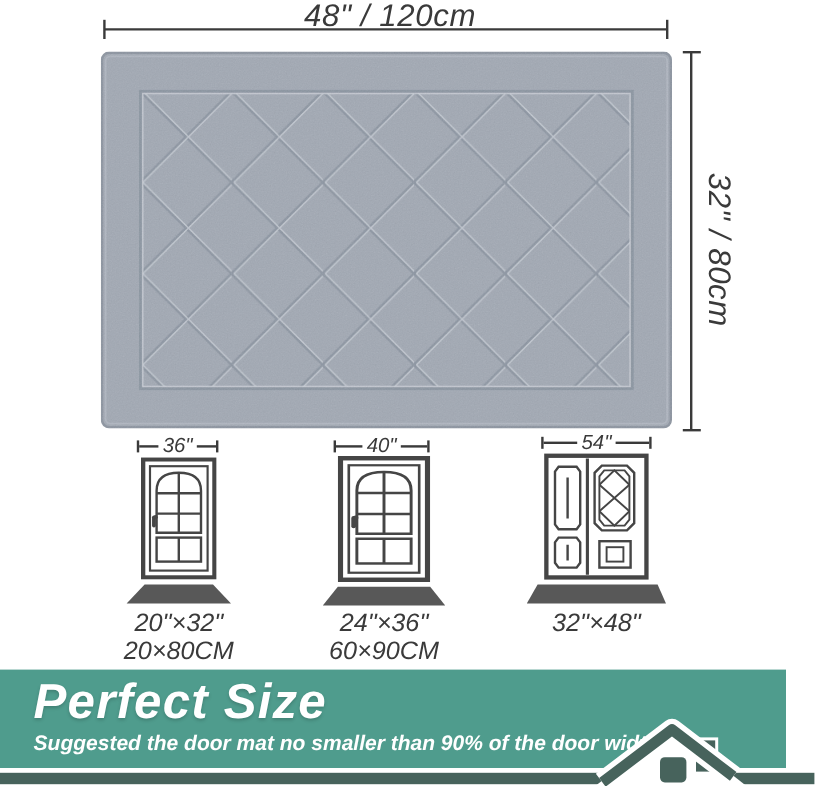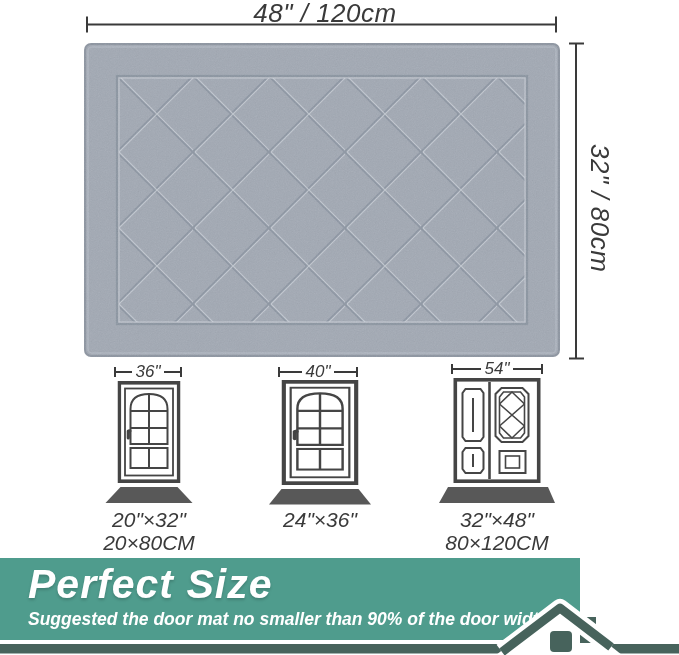--- a/index.html
+++ b/index.html
@@ -30,21 +30,21 @@
 
   
   .dlabels {
     position:absolute; width:130px; text-align:center;
     font-style:italic; font-size:21px; line-height:23px; color:#3a3a3a;
     white-space:nowrap;
   }
 
   
   #banner {
-    left:0; top:558px; width:580px; height:82px;
+    left:0; top:558px; width:655px; height:82px;
     background:#4f9c8d;
   }
   #banner-title {
     position:absolute; left:28px; top:3px;
     font-size:41px; font-weight:bold; font-style:italic; color:#ffffff;
     letter-spacing:1px; text-shadow:0 2px 3px rgba(0,0,0,0.18);
   }
   #banner-subtitle {
     position:absolute; left:28px; top:51px;
     font-size:17.5px; font-weight:bold; font-style:italic; color:#ffffff;
@@ -138,20 +138,21 @@
     <span class="lbl">40"</span>
     <i class="seg"></i>
       <i class="tick"></i>
   </div>
   <svg class="abs" style="left:268px;top:380px" width="104" height="126" viewBox="0 0 104 126">
     <use href="#door-single" x="13.5" y="0" width="77" height="105"></use>
     <polygon points="13.5,109 90.5,109 103,124.5 1,124.5" fill="#585858"></polygon>
   </svg>
   <div class="dlabels" style="left:255px;top:508px">
     <div>24"×36"</div>
+    <div>60×90CM</div>
   </div>
 
   <div class="ddim" style="left:451px;top:361px;width:92px">
     <i class="tick"></i>
       <i class="seg"></i>
     <span class="lbl">54"</span>
     <i class="seg"></i>
       <i class="tick"></i>
   </div>
   <svg class="abs" style="left:438px;top:377px" width="118" height="128" viewBox="0 0 118 128">
@@ -168,21 +169,20 @@
       <polygon points="50,14 67,14 71,19 71,55 67,60 50,60 46,55 46,19" stroke-width="1.6"></polygon>
       <path d="M46,26 L58.5,14 L71,26 M46,26 L71,48 M46,48 L71,26 M46,48 L58.5,60 L71,48" stroke-width="1.6"></path>
 
       <rect x="46" y="73" width="26" height="22" stroke-width="2"></rect>
       <rect x="52" y="78" width="14" height="12" stroke-width="1.6"></rect>
     </g>
     <polygon points="10,110 110,110 117,126 1,126" fill="#585858" stroke="none"></polygon>
   </svg>
   <div class="dlabels" style="left:432px;top:508px">
     <div>32"×48"</div>
-    <div>80×120CM</div>
   </div>
 
   <div id="banner" class="abs">
     <div id="banner-title">Perfect Size</div>
     <div id="banner-subtitle">Suggested the door mat no smaller than 90% of the door width.</div>
   </div>
 
   <svg class="abs" style="left:0;top:593px" width="679" height="62" viewBox="0 0 679 62">
     <rect x="0" y="51" width="679" height="9.5" fill="#47635c"></rect>
     <path d="M496,62 L560,13 L622,62 Z" fill="#ffffff"></path>

